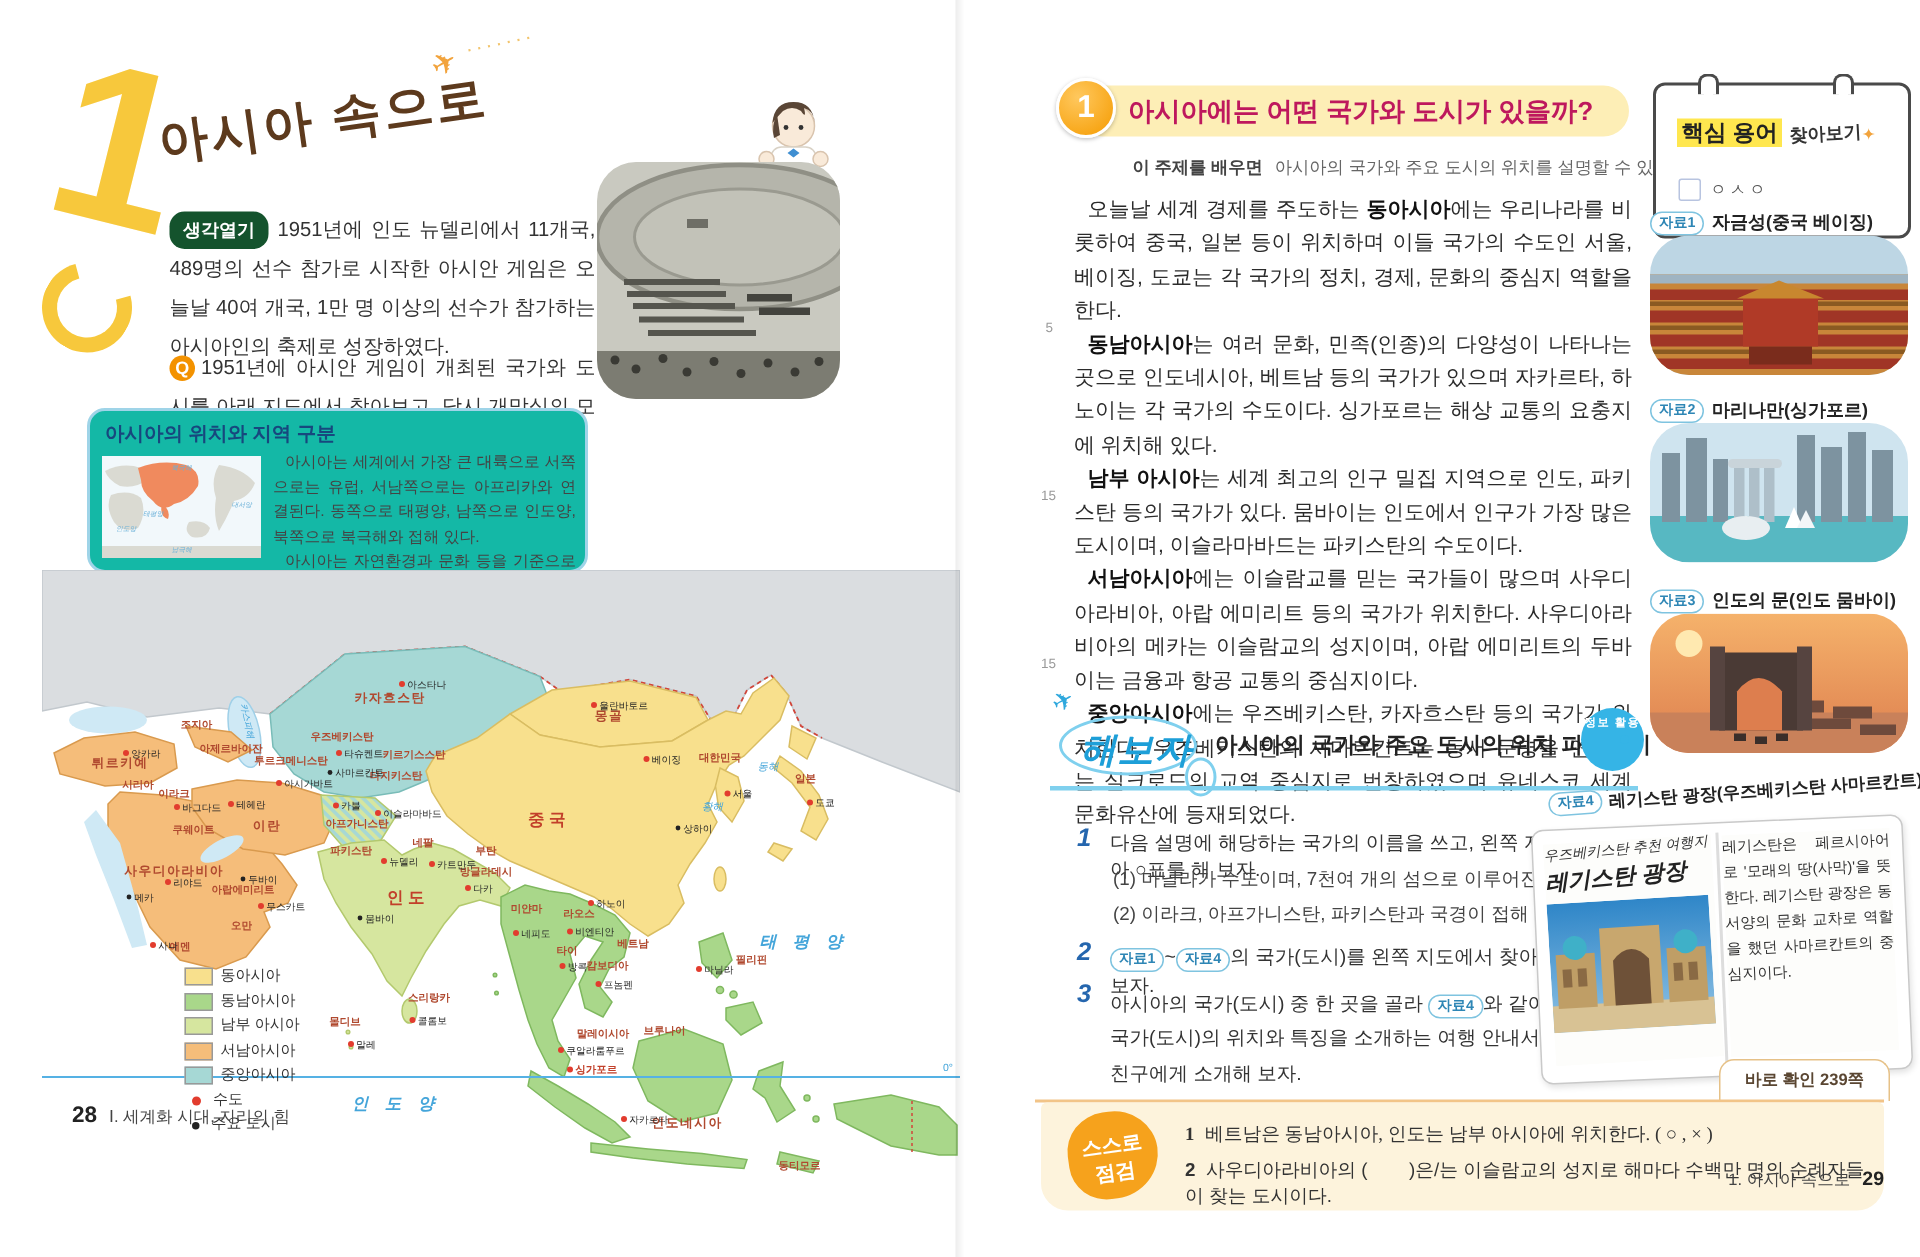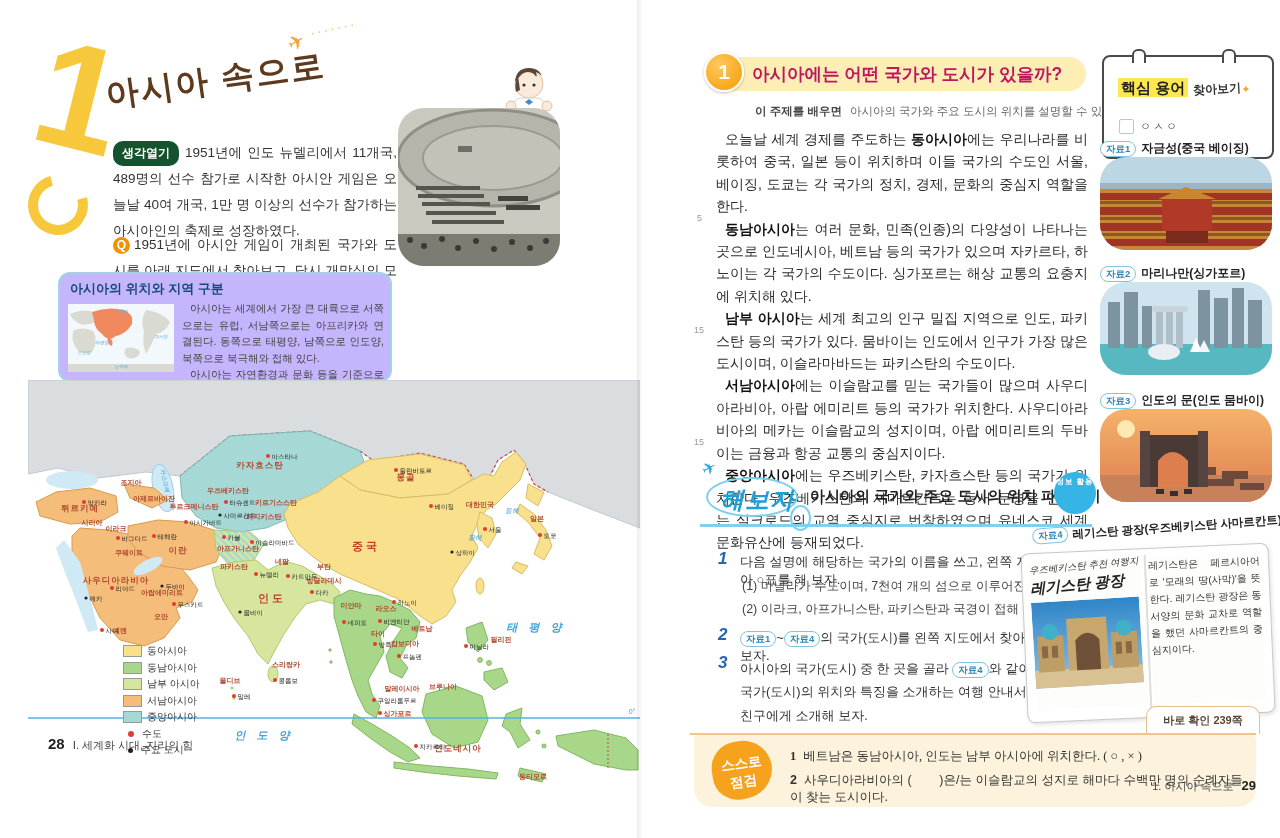--- a/index.html
+++ b/index.html
@@ -10,21 +10,21 @@
   .unit-curl{left:28px;top:175px;width:40px;height:40px;border:10px solid #f7c83c;border-radius:50%;border-top-color:transparent;transform:rotate(30deg);}
   .unit-title{left:105px;top:58px;font-size:33px;font-weight:900;color:#5d3a1d;transform:rotate(-8deg);letter-spacing:2px;}
   .plane-l{left:288px;top:30px;font-size:20px;color:#f2a33c;transform:rotate(-30deg);}
   .trail-l{left:310px;top:20px;color:#f2c46c;font-size:14px;letter-spacing:2px;transform:rotate(-12deg);}
   .think{left:113px;top:140px;width:284px;font-size:13.5px;line-height:1.93;color:#333;text-align:justify;}
   .badge-think{display:inline-block;background:#14532d;color:#fff;border-radius:10px;padding:1px 9px;font-size:12px;font-weight:700;margin-right:6px;}
   .qpara{left:113px;top:232px;width:284px;font-size:13.5px;line-height:1.9;color:#333;text-align:justify;}
   .q-ico{display:inline-block;width:17px;height:17px;background:#f39200;color:#fff;border-radius:50%;font-size:12px;font-weight:800;text-align:center;line-height:17px;margin-right:4px;}
   .bubble{left:403px;top:36px;width:112px;height:66px;border:1.5px solid #cbbda8;border-radius:48%;font-size:11px;color:#555;text-align:center;white-space:pre-line;line-height:1.55;padding-top:8px;background:#fff;}
   .photo-cer{left:398px;top:108px;width:162px;height:158px;border-radius:26px;overflow:hidden;}
-  .infobox{left:58px;top:272px;width:330px;height:106px;border:2px solid #9fd4e8;border-radius:12px;background:#c4b5fd;}
+  .infobox{left:58px;top:272px;width:330px;height:106px;border:2px solid #9fd4e8;border-radius:12px;background:#14b8a6;}
   .infobox h4{position:absolute;left:10px;top:6px;margin:0;font-size:13px;font-weight:800;color:#17477e;}
   .minimap{position:absolute;left:8px;top:30px;width:106px;height:68px;}
   .inf-txt{position:absolute;left:122px;top:26px;width:202px;font-size:10.5px;line-height:1.58;color:#444;text-align:justify;}
   .inf-txt p{margin:0;text-indent:8px;}
   .map-note{left:62px;top:386px;font-size:10.5px;color:#555;}
   .legend{left:123px;top:645px;font-size:10px;color:#333;line-height:1.25;}
   .leg-row{display:flex;align-items:center;margin-bottom:4px;}
   .leg-sw{width:17px;height:10px;border:1px solid #999;margin-right:5px;flex:0 0 auto;}
   .leg-dot{width:5px;height:5px;border-radius:50%;margin:0 8px 0 5px;flex:0 0 auto;}
   .foot-l{left:48px;top:735px;font-size:11px;color:#444;}

